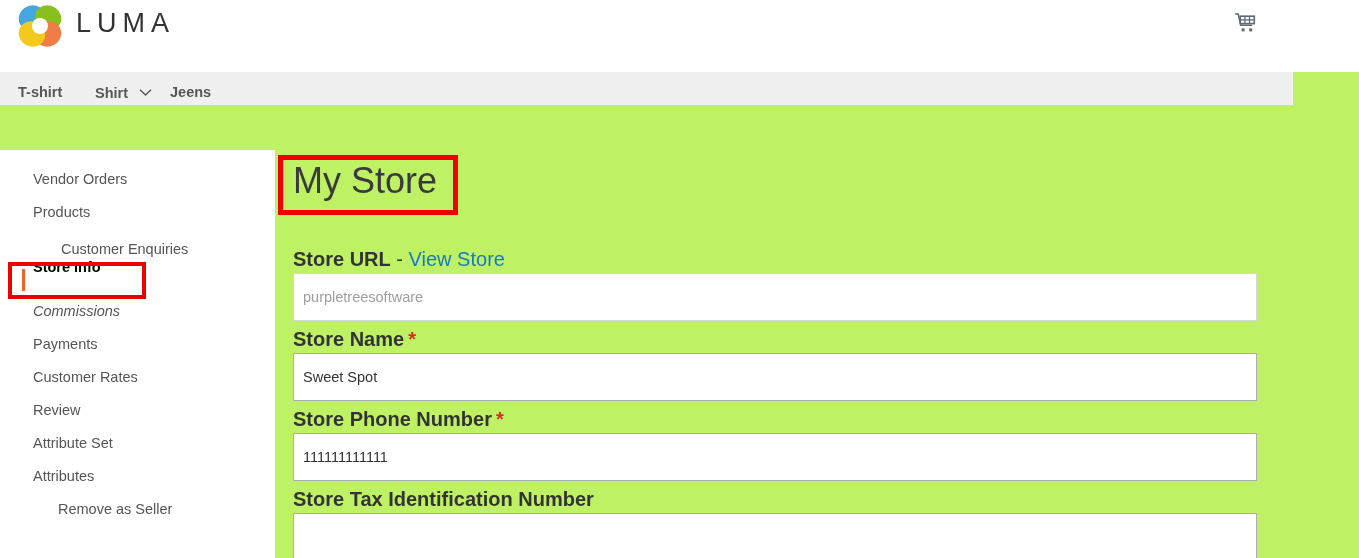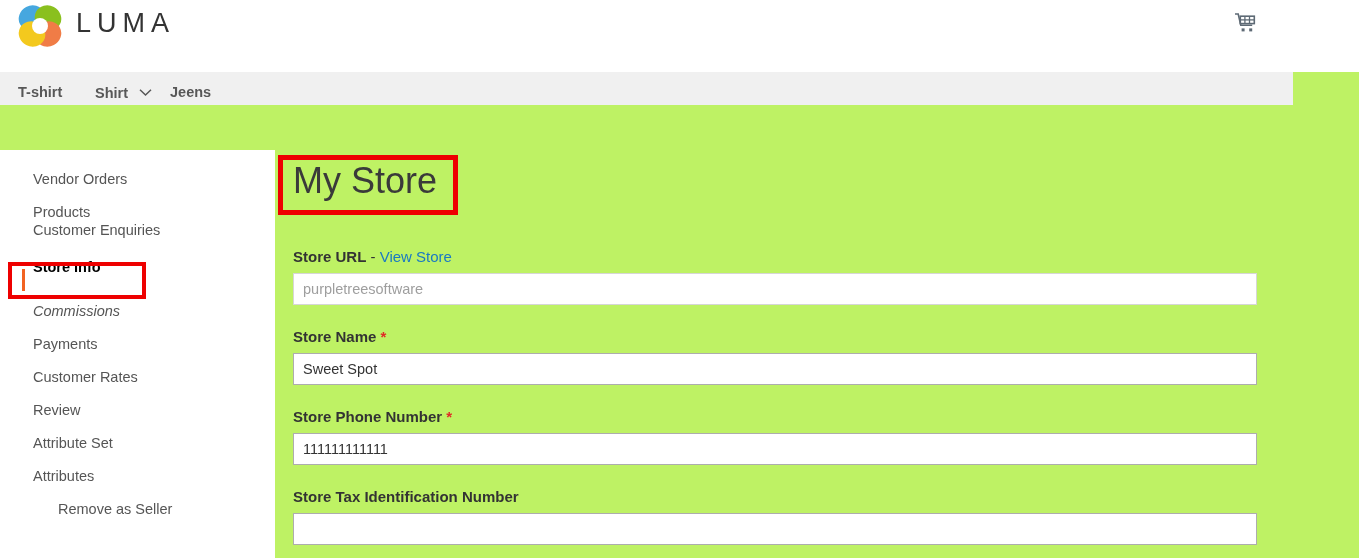--- a/index.html
+++ b/index.html
@@ -74,28 +74,28 @@
     font-size:36px; font-weight:300; color:#3a3a3a;
     letter-spacing:0px; white-space:nowrap;
   }
   #annot-title {
     position:absolute; left:278px; top:155px; width:180px; height:60px;
     border:5px solid #ee0000;
   }
 
   .field-label {
     position:absolute; left:293px;
-    font-size:15px; font-weight:bold; color:#333; white-space:nowrap;
+    font-size:20px; font-weight:bold; color:#333; white-space:nowrap;
   }
   .req-star { color:#e02b27; font-weight:bold; margin-left:4px; }
   .label-link { color:#1979c3; font-weight:normal; text-decoration:none; cursor:pointer; }
   .label-dash { font-weight:normal; color:#333; }
 
   .field-input {
-    position:absolute; left:293px; width:964px; height:32px;
+    position:absolute; left:293px; width:964px; height:48px;
     border:1px solid #adadad; background:#fff;
     padding-left:9px; font-size:14.5px; color:#333; outline:none;
     font-family:"Liberation Sans", sans-serif;
   }
   .field-input.disabled { border-color:#d6d6d6; color:#8f8f8f; background:#fff; }
   .field-input::placeholder { color:#9e9e9e; }
 </style>
 </head>
 <body>
 
@@ -144,21 +144,21 @@
       </span>
     </div>
     <div class="nav-item" style="left:170px;">
       <span>Jeens</span>
     </div>
   </div>
 
   <div id="sidebar">
     <div class="side-item" style="top:21px;">Vendor Orders</div>
     <div class="side-item" style="top:54px;">Products</div>
-    <div class="side-item" style="top:72px;">Customer Enquiries</div>
+    <div class="side-item" style="top:91px;margin-left:28px;">Customer Enquiries</div>
     <div id="side-active-bar" style="top:119px;"></div>
     <div class="side-item active" style="top:109px;">Store Info</div>
     <div class="side-item" style="top:153px;font-style:italic;">Commissions</div>
     <div class="side-item" style="top:186px;">Payments</div>
     <div class="side-item" style="top:219px;">Customer Rates</div>
     <div class="side-item" style="top:252px;">Review</div>
     <div class="side-item" style="top:285px;">Attribute Set</div>
     <div class="side-item" style="top:318px;">Attributes</div>
     <div class="side-item" style="top:351px;margin-left:25px;">Remove as Seller</div>
   </div>

